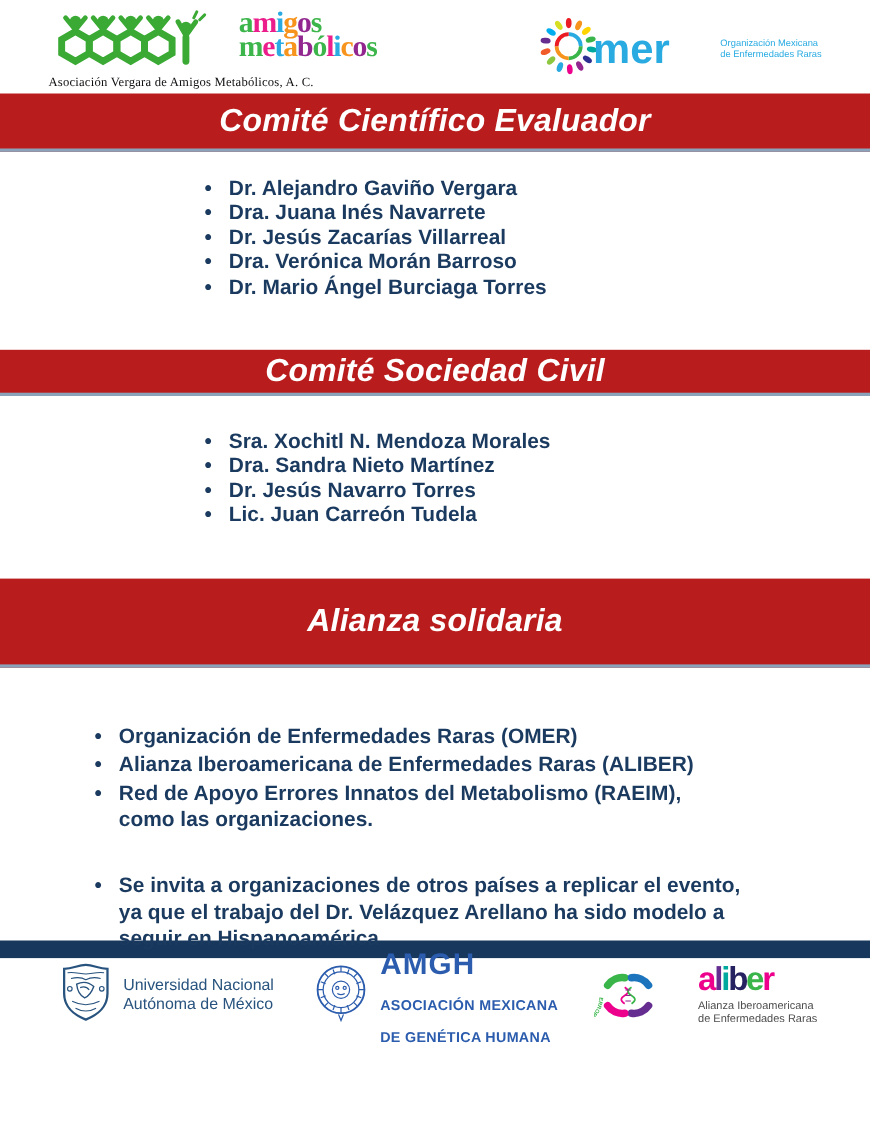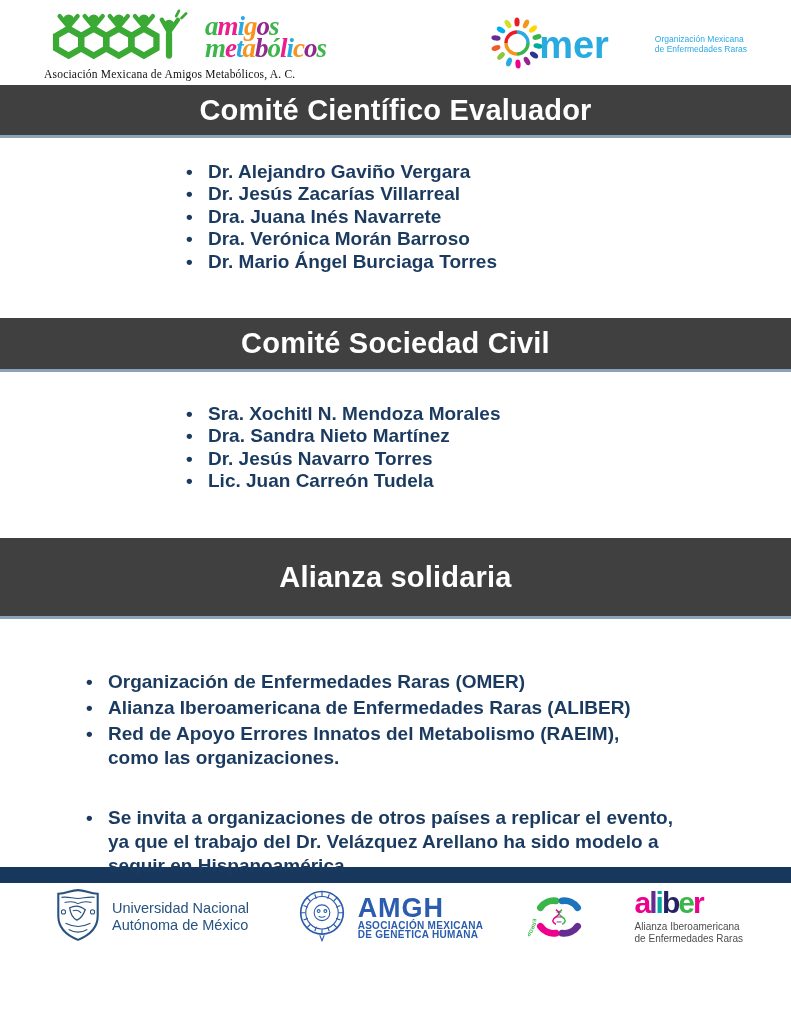--- a/index.html
+++ b/index.html
@@ -5,36 +5,36 @@
   * { margin:0; padding:0; box-sizing:border-box; }
   html,body { width:791px; }
   body {
     height:1024px; background:#ffffff; position:relative;
     font-family:"Liberation Sans", sans-serif; overflow:hidden;
   }
 
   
   .header { height:85px; display:flex; justify-content:space-between; align-items:center; padding:4px 44px 0 44px; }
   .amigos { display:flex; flex-direction:column; }
-  .amigos-top { display:flex; align-items:center; gap:6px;font-style:italic; }
+  .amigos-top { display:flex; align-items:flex-start; gap:18px; }
   .amigos-word { font-family:"Liberation Serif", serif; font-weight:bold; line-height:0.82; font-size:27px; letter-spacing:-1px; }
   .amigos-caption { font-family:"Liberation Serif", serif; font-size:11.5px; color:#111; margin-top:3px; letter-spacing:0.2px; }
   .omer { display:flex; flex-direction:row; align-items:center; }
   .omer-top { display:flex; align-items:center; }
   .omer-word { color:#29abe2; font-weight:bold; font-size:38px; letter-spacing:0; line-height:1; margin-left:-4px; }
   .omer-caption { color:#29abe2; font-size:8.5px; line-height:10px; margin-left:46px; margin-top:-2px; }
 
   
   .banner {
-    background:#404040; border-bottom:3px solid #8aa3ba;
-    display:flex; align-items:center; justify-content:center;
+    background:#b91c1c; border-bottom:3px solid #8aa3ba;
+    display:flex; align-items:center; justify-content:center;font-style:italic;
   }
   .banner-title { color:#ffffff; font-weight:bold; font-size:29px; letter-spacing:0.2px; }
   .banner-1 { height:53px; }
-  .banner-2 { height:54px; }
+  .banner-2 { height:42px; }
   .banner-3 { height:81px; }
 
   
   .content-1 { height:180px; padding:23px 0 0 186px; }
   .content-2 { height:166px; padding:31px 0 17px 186px; }
   ul.name-list { list-style:none; }
   ul.name-list li {
     position:relative; padding-left:22px; color:#1b3a5f; font-weight:bold;
     font-size:19px; line-height:22.4px; white-space:pre-line;
   }
@@ -51,21 +51,21 @@
   .second-group { margin-top:36px; }
 
   
   .footer-divider { height:16px; background:#17375c; }
   .footer { height:73px; display:flex; align-items:center; justify-content:space-between; padding:0 48px 6px 52px; }
   .unam { display:flex; align-items:center; gap:8px; }
   .unam-text { color:#28537e; font-size:14.5px; line-height:17px; }
   .amgh { display:flex; align-items:center; gap:8px; }
   .amgh-text { display:flex; flex-direction:column; }
   .amgh-acronym { color:#2b5cad; font-weight:bold; font-size:27px; line-height:26px; letter-spacing:1px; }
-  .amgh-sub { color:#2b5cad; font-weight:bold; font-size:10px; line-height:9px; letter-spacing:0.3px; }
+  .amgh-sub { color:#2b5cad; font-weight:bold; font-size:13px; line-height:9px; letter-spacing:0.3px;margin-top:20px; }
   .raeim { width:62px; height:62px; }
   .aliber { display:flex; flex-direction:column; }
   .aliber-word { font-weight:bold; font-size:30px; line-height:28px; letter-spacing:-2px; }
   .aliber-caption { color:#4d4d4f; font-size:10px; line-height:12px; margin-top:4px; }
 
   .letters span { display:inline; }
 </style>
 </head>
 <body>
 
@@ -98,21 +98,21 @@
             <circle cx="110" cy="12" r="6"></circle>
             <circle cx="138" cy="18" r="6"></circle>
           </g>
         </svg>
       </span>
       <span class="amigos-word">
         <span class="letters"><span style="color: rgb(60, 181, 74);">a</span><span style="color: rgb(236, 30, 140);">m</span><span style="color: rgb(41, 171, 226);">i</span><span style="color: rgb(247, 148, 29);">g</span><span style="color: rgb(146, 39, 143);">o</span><span style="color: rgb(60, 181, 74);">s</span></span><br>
         <span class="letters"><span style="color: rgb(60, 181, 74);">m</span><span style="color: rgb(236, 30, 140);">e</span><span style="color: rgb(41, 171, 226);">t</span><span style="color: rgb(247, 148, 29);">a</span><span style="color: rgb(146, 39, 143);">b</span><span style="color: rgb(60, 181, 74);">ó</span><span style="color: rgb(236, 30, 140);">l</span><span style="color: rgb(41, 171, 226);">i</span><span style="color: rgb(247, 148, 29);">c</span><span style="color: rgb(146, 39, 143);">o</span><span style="color: rgb(60, 181, 74);">s</span></span>
       </span>
     </div>
-    <div class="amigos-caption">Asociación Mexicana de Amigos Metabólicos, A. C.</div>
+    <div class="amigos-caption">Asociación Vergara de Amigos Metabólicos, A. C.</div>
   </div>
 
   <div class="omer">
     <div class="omer-top">
       <span>
         <svg width="52" height="52" viewBox="0 0 52 52">
           <g>
             <ellipse cx="26" cy="5" rx="2.6" ry="4.6" fill="#ec1c24"></ellipse>
             <ellipse cx="35" cy="7" rx="2.6" ry="4.6" fill="#f7941d" transform="rotate(25 35 7)"></ellipse>
             <ellipse cx="42" cy="12" rx="2.6" ry="4.6" fill="#ffd400" transform="rotate(50 42 12)"></ellipse>
@@ -144,22 +144,22 @@
     </div>
   </div>
 </div>
 
 <div class="banner banner-1">
   <div class="banner-title">Comité Científico Evaluador</div>
 </div>
 <div class="content-1">
   <ul class="name-list">
       <li>Dr. Alejandro Gaviño Vergara</li>
+      <li>Dra. Juana Inés Navarrete</li>
       <li>Dr. Jesús Zacarías Villarreal</li>
-      <li>Dra. Juana Inés Navarrete</li>
       <li>Dra. Verónica Morán Barroso</li>
       <li>Dr. Mario Ángel Burciaga Torres</li>
     </ul>
 </div>
 
 <div class="banner banner-2">
   <div class="banner-title">Comité Sociedad Civil</div>
 </div>
 <div class="content-2">
   <ul class="name-list">

